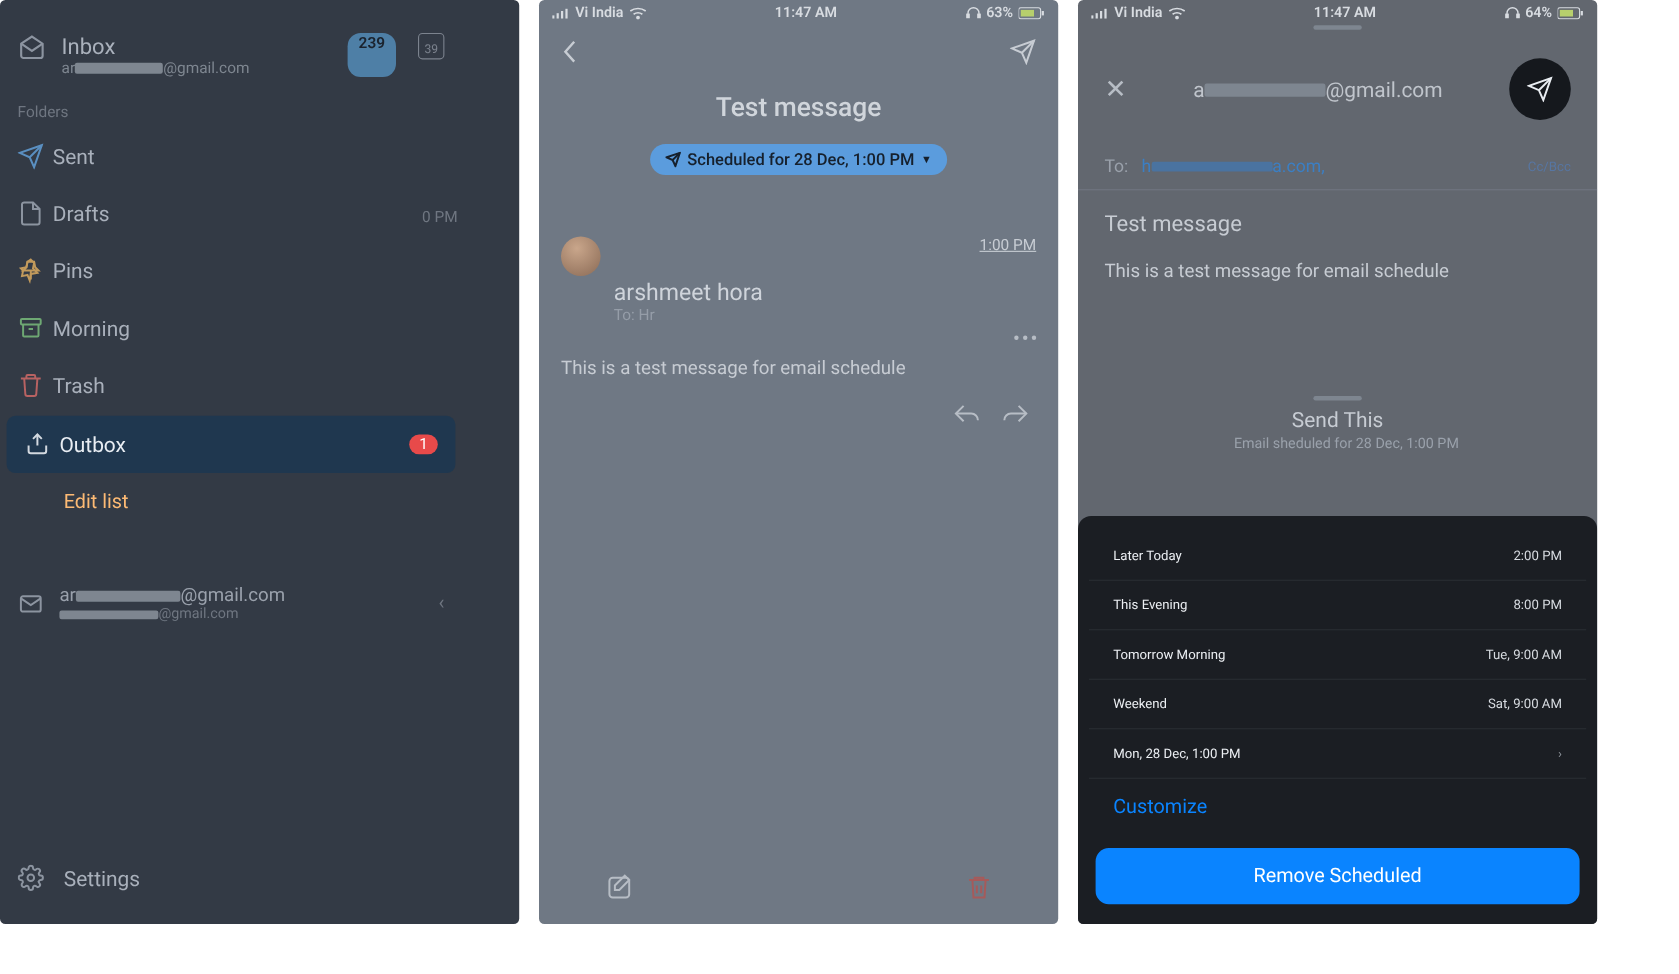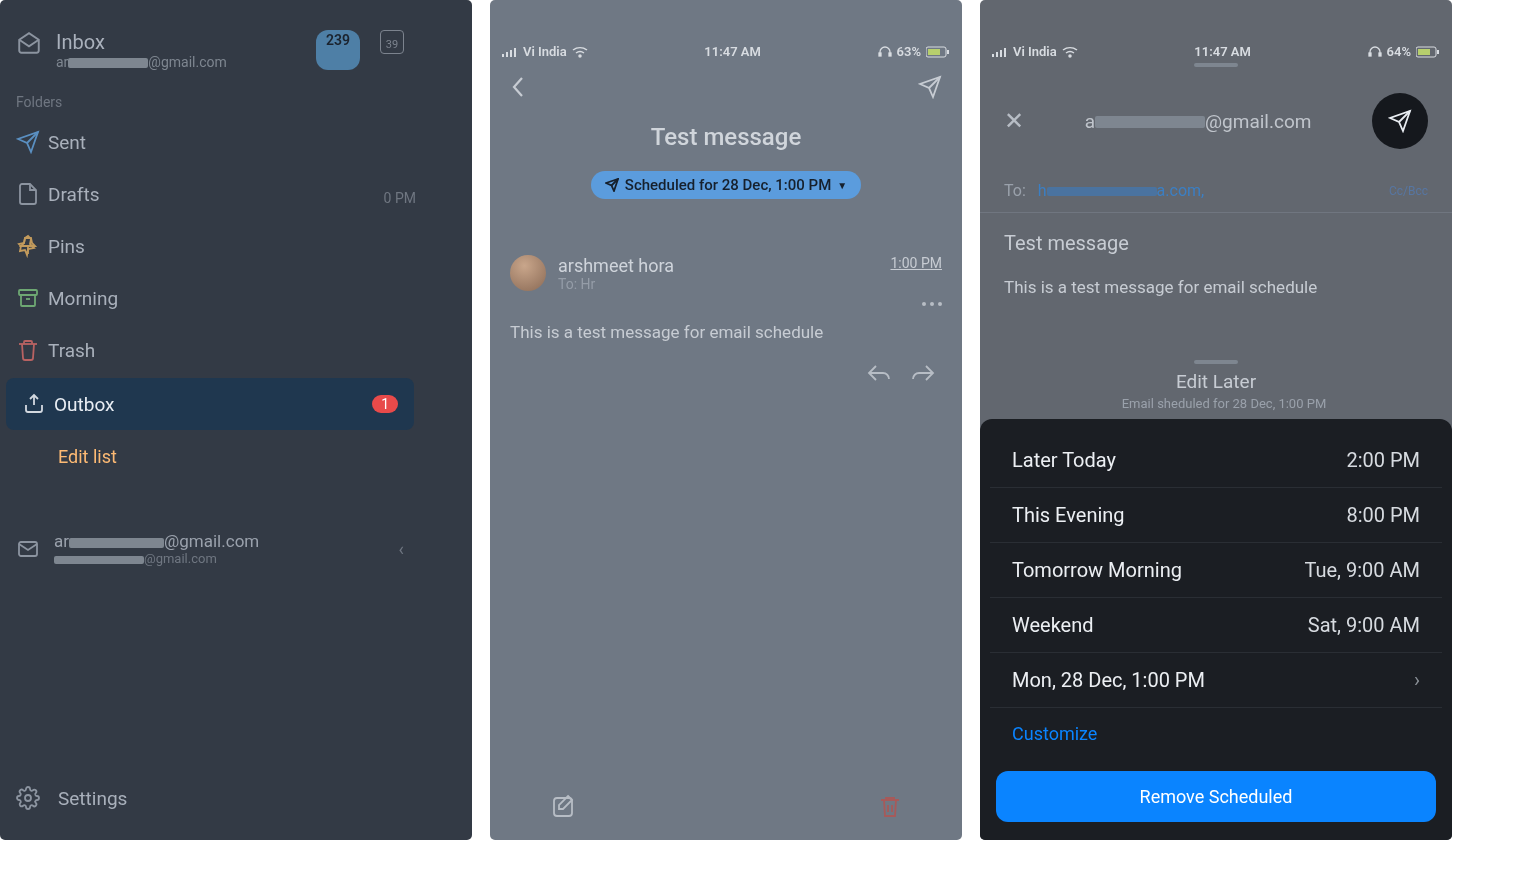--- a/index.html
+++ b/index.html
@@ -106,21 +106,20 @@
     font-size: 14px; color: #6f7681;
   }
 
   
   .s2 { background: #6f7884; color: #cfd4db; }
   .status-bar {
     display: flex; justify-content: space-between; align-items: center;
     padding: 4px 12px;
     font-size: 13px; font-weight: 600;
     color: #d8dce1;
-    margin-top: 40px;
   }
   .sb-left, .sb-right { display: flex; align-items: center; gap: 5px; }
   .nav-row {
     display: flex; justify-content: space-between; align-items: center;
     padding: 12px 20px 10px 20px;
   }
   .msg-title {
     text-align: center; font-size: 24px; color: #d0d5db;
     padding: 14px 0 20px 0;
     font-weight: 500;
@@ -139,21 +138,21 @@
   .msg-card {
     margin-top: 40px;
     padding: 16px 20px 14px 20px;
   }
   .msg-head { display: flex; align-items: flex-start; gap: 12px; }
   .avatar {
     width: 36px; height: 36px; border-radius: 50%;
     background: radial-gradient(circle at 40% 30%, #c9a68b, #8a6a55);
     flex-shrink: 0;
   }
-  .sender-name { font-size: 18px; color: #cfd4db; }
+  .sender-name { font-size: 21px; color: #cfd4db; margin-top: 40px; }
   .sender-to { font-size: 14px; color: #959da8; }
   .msg-time { margin-left: auto; font-size: 14px; color: #c7ccd3; text-decoration: underline; }
   .msg-more { display: flex; gap: 4px; justify-content: flex-end; margin-top: 10px; }
   .msg-more span { width: 4px; height: 4px; border-radius: 50%; background: #b7bdc5; }
   .msg-body { font-size: 17px; color: #c7ccd3; padding: 16px 0; }
   .reply-row { display: flex; gap: 18px; justify-content: flex-end; padding: 4px 6px; }
   .bottom-toolbar {
     position: absolute; bottom: 0; left: 0; right: 0;
     display: flex; justify-content: space-between; align-items: center;
     padding: 20px 60px;
@@ -192,21 +191,21 @@
   .sheet {
     position: absolute; bottom: 0; left: 0; right: 0;
     background: #1b1e23;
     padding: 14px 0 18px 0;
     border-top-left-radius: 12px;
     border-top-right-radius: 12px;
   }
   .sheet-row {
     display: flex; justify-content: space-between; align-items: flex-start;
     padding: 15px 22px;
-    font-size: 20px;
+    font-size: 12px;
     color: #eceff3;
     border-bottom: 1px solid #2a2e34;
     margin: 0 10px;
   }
   .sheet-row:last-of-type { border-bottom: none; }
   .sheet-row .right-text { color: #d7dbe0; }
   .sheet-row.chev .right-text { color: #8b9198; }
   .customize { color: #0a84ff; padding: 15px 22px; font-size: 18px; margin: 0 10px;}
   .remove-btn {
     margin: 12px 16px 0 16px;
@@ -515,21 +514,21 @@
       h<span class="redact" style="width:110px;height:9px;background:#4a73a0;"></span><span>a.com,</span>
     </span>
     <span class="ccbcc">Cc/Bcc</span>
   </div>
 
   <div class="subj-row">Test message</div>
   <div class="body-row">This is a test message for email schedule</div>
 
   <div class="sched-head-text">
     <div class="handle"></div>
-    <div class="sched-title">Edit Later</div>
+    <div class="sched-title">Send This</div>
     <div class="sched-sub">Email sheduled for 28 Dec, 1:00 PM</div>
   </div>
 
   <div class="sheet">
     <div class="sheet-row">
       <span>Later Today</span>
       <span class="right-text">2:00 PM</span>
     </div>
     <div class="sheet-row">
       <span>This Evening</span>

